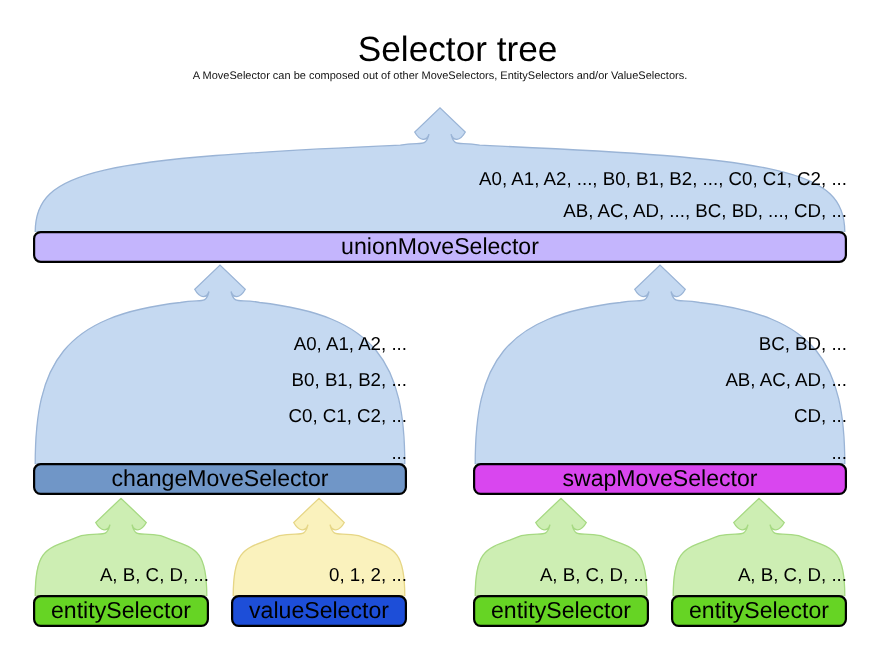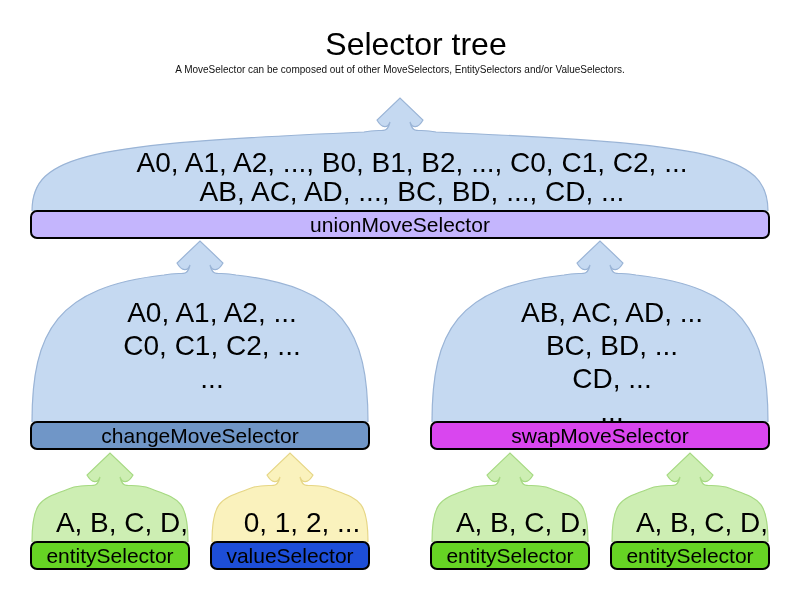--- a/index.html
+++ b/index.html
@@ -11,22 +11,22 @@
     position:absolute;top:26px;left:16px;width:100%;text-align:center;
     font-size:32px;font-weight:400;letter-spacing:0px;
   }
   .subtitle{
     position:absolute;top:64px;left:0;width:100%;text-align:center;
     font-size:10px;font-weight:400;color:#111;
   }
   .node{position:absolute;}
   .cloud{position:absolute;left:0;top:0;display:block;}
   .cloud-lines{
-    position:absolute;left:12px;width:100%;text-align:center;
-    font-size:28px;color:#000;
+    position:absolute;left:0;width:100%;text-align:right;
+    font-size:17px;color:#000;
   }
   .bar{
     position:absolute;left:0;width:100%;height:29px;box-sizing:border-box;
     border:2px solid #000;border-radius:7px;
     display:flex;align-items:center;justify-content:center;
     font-size:21px;color:#000;
   }
 </style>
 </head>
 <body>
@@ -46,33 +46,34 @@
     </div>
     <div class="bar" style="top: 113px; background: #c4b5fd;">unionMoveSelector</div>
   </div>
 
   <div class="node" style="left:30px;top:240px;width:340px;height:210px;">
     <svg class="cloud" width="340" height="182" viewBox="0 0 340 182">
         <path d="M 2 182 C 2 91 27.2 47 134 35 C 152 31 157 38 160 25 C 158 31 152 32 147 23 L 170 1 L 193 23 C 188 32 182 31 180 25 C 183 38 188 31 206 35 C 312.8 47 338 91 338 182 Z" fill="#c5d9f1" stroke="#9ab4d6" stroke-width="1.2"></path>
       </svg>
     <div class="cloud-lines" style="top:56px;line-height:33px;">
       <div>A0, A1, A2, ...</div>
+      <div>B0, B1, B2, ...</div>
       <div>C0, C1, C2, ...</div>
       <div>...</div>
     </div>
     <div class="bar" style="top: 181px; background: rgb(112, 150, 199);">changeMoveSelector</div>
   </div>
 
   <div class="node" style="left:430px;top:240px;width:340px;height:210px;">
     <svg class="cloud" width="340" height="182" viewBox="0 0 340 182">
         <path d="M 2 182 C 2 91 27.2 47 134 35 C 152 31 157 38 160 25 C 158 31 152 32 147 23 L 170 1 L 193 23 C 188 32 182 31 180 25 C 183 38 188 31 206 35 C 312.8 47 338 91 338 182 Z" fill="#c5d9f1" stroke="#9ab4d6" stroke-width="1.2"></path>
       </svg>
     <div class="cloud-lines" style="top:56px;line-height:33px;">
+      <div>BC, BD, ...</div>
       <div>AB, AC, AD, ...</div>
-      <div>BC, BD, ...</div>
       <div>CD, ...</div>
       <div>...</div>
     </div>
     <div class="bar" style="top: 181px; background: #d946ef;">swapMoveSelector</div>
   </div>
 
   <div class="node" style="left:30px;top:452px;width:160px;height:118px;">
     <svg class="cloud" width="160" height="90" viewBox="0 0 160 90">
         <path d="M 2 90 C 2 45 12.8 47 44 35 C 62 31 67 38 70 25 C 68 31 62 32 57 23 L 80 1 L 103 23 C 98 32 92 31 90 25 C 93 38 98 31 116 35 C 147.2 47 158 45 158 90 Z" fill="#cdeeb3" stroke="#a6d982" stroke-width="1.2"></path>
       </svg>

